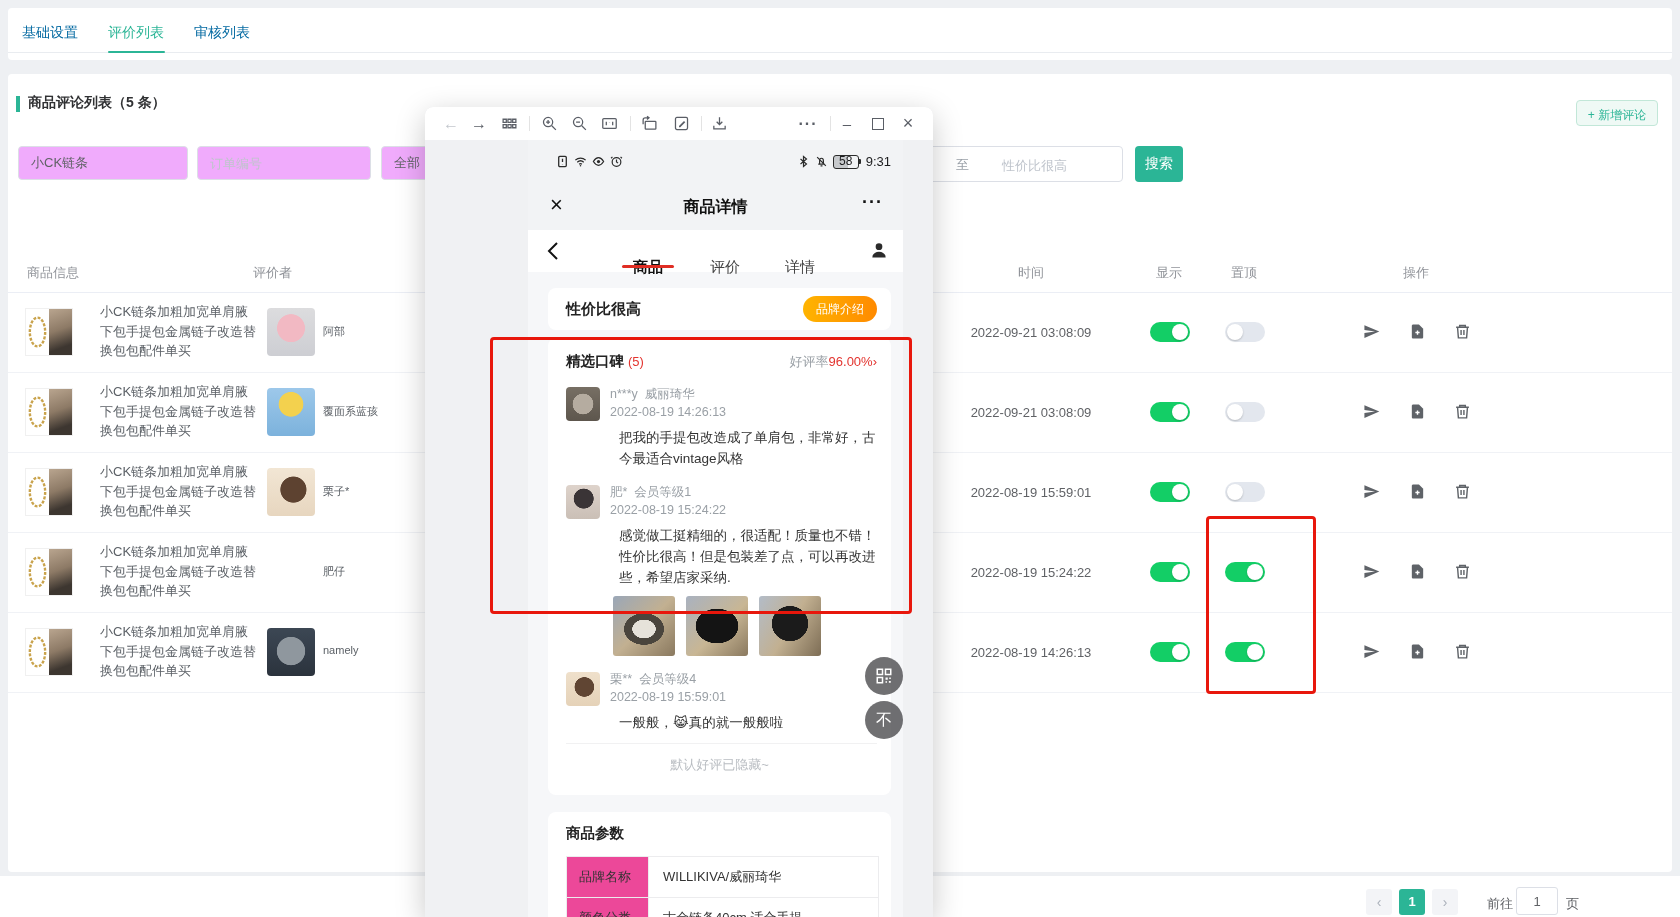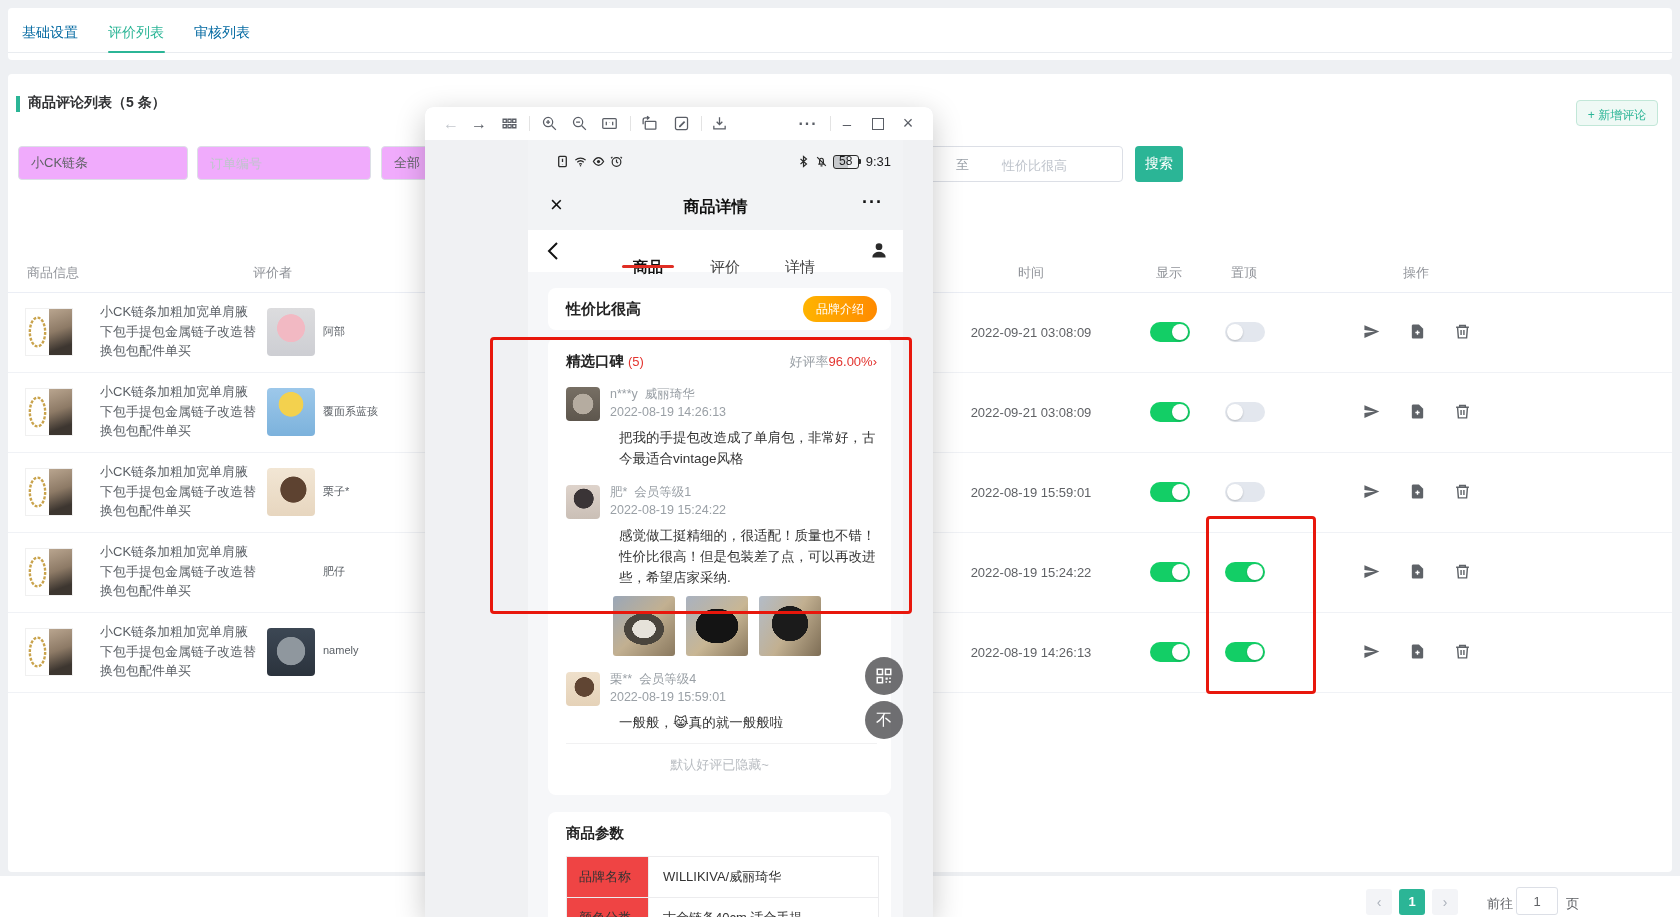--- a/index.html
+++ b/index.html
@@ -95,21 +95,21 @@
   .ph2{background:radial-gradient(ellipse 62% 52% at 50% 50%,#141414 0 55%,rgba(0,0,0,0) 56%),linear-gradient(135deg,#a9b2c0,#c8b694 55%,#8a795f);}
   .ph3{background:radial-gradient(ellipse 58% 58% at 50% 46%,#1b1b1b 0 50%,rgba(0,0,0,0) 51%),linear-gradient(120deg,#b3bcc8,#c2b091 50%,#7d6d55);}
   .rvhr{height:1px;background:#f1f1f2;margin:10px 14px 0 18px;}
   .rvnote{text-align:center;font-size:13px;color:#b9bdc2;margin-top:12px;}
   .fcircle{position:absolute;left:337px;width:38px;height:38px;border-radius:50%;background:rgba(72,72,74,.78);display:flex;align-items:center;justify-content:center;color:#fff;cursor:pointer;z-index:5;}
   .fcircle svg{width:18px;height:18px;}
   .fcircle span{font-size:16px;}
   .pmtitle{position:absolute;left:18px;top:12px;font-size:14.5px;font-weight:bold;color:#222;}
   .pmtable{position:absolute;left:18px;top:44px;width:311px;border:1px solid #ececee;border-bottom:none;}
   .pmrow{display:flex;height:40px;border-bottom:1px solid #ececee;font-size:13px;color:#333;}
-  .pmlabel{width:82px;background:#ef4444;display:flex;align-items:center;padding-left:12px;box-sizing:border-box;border-right:1px solid #ececee;}
+  .pmlabel{width:82px;background:#ec4899;display:flex;align-items:center;padding-left:12px;box-sizing:border-box;border-right:1px solid #ececee;}
   .pmval{flex:1;display:flex;align-items:center;padding-left:14px;}
   .winctl{font-size:15px;color:#5a5e66;}
   .maxbox{width:10px;height:10px;border:1.5px solid #5a5e66;display:inline-block;}
 </style>
 </head>
 <body>
 
 <div class="stage">
 
   <div class="card" style="left:8px;top:8px;width:1664px;height:52px;">

